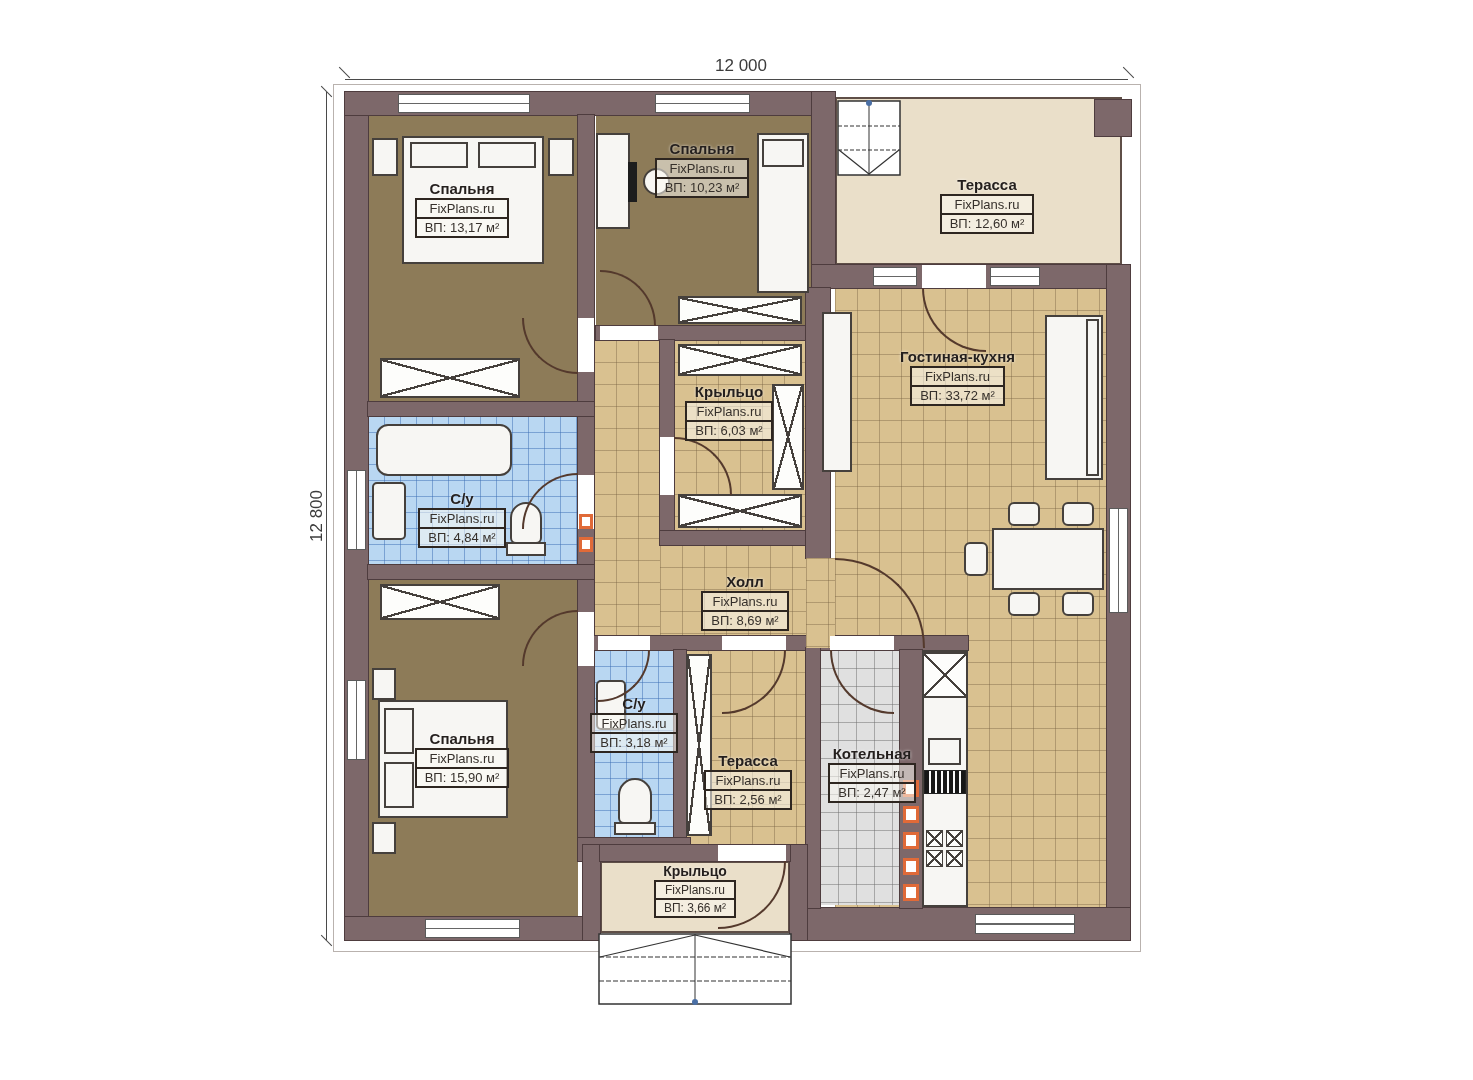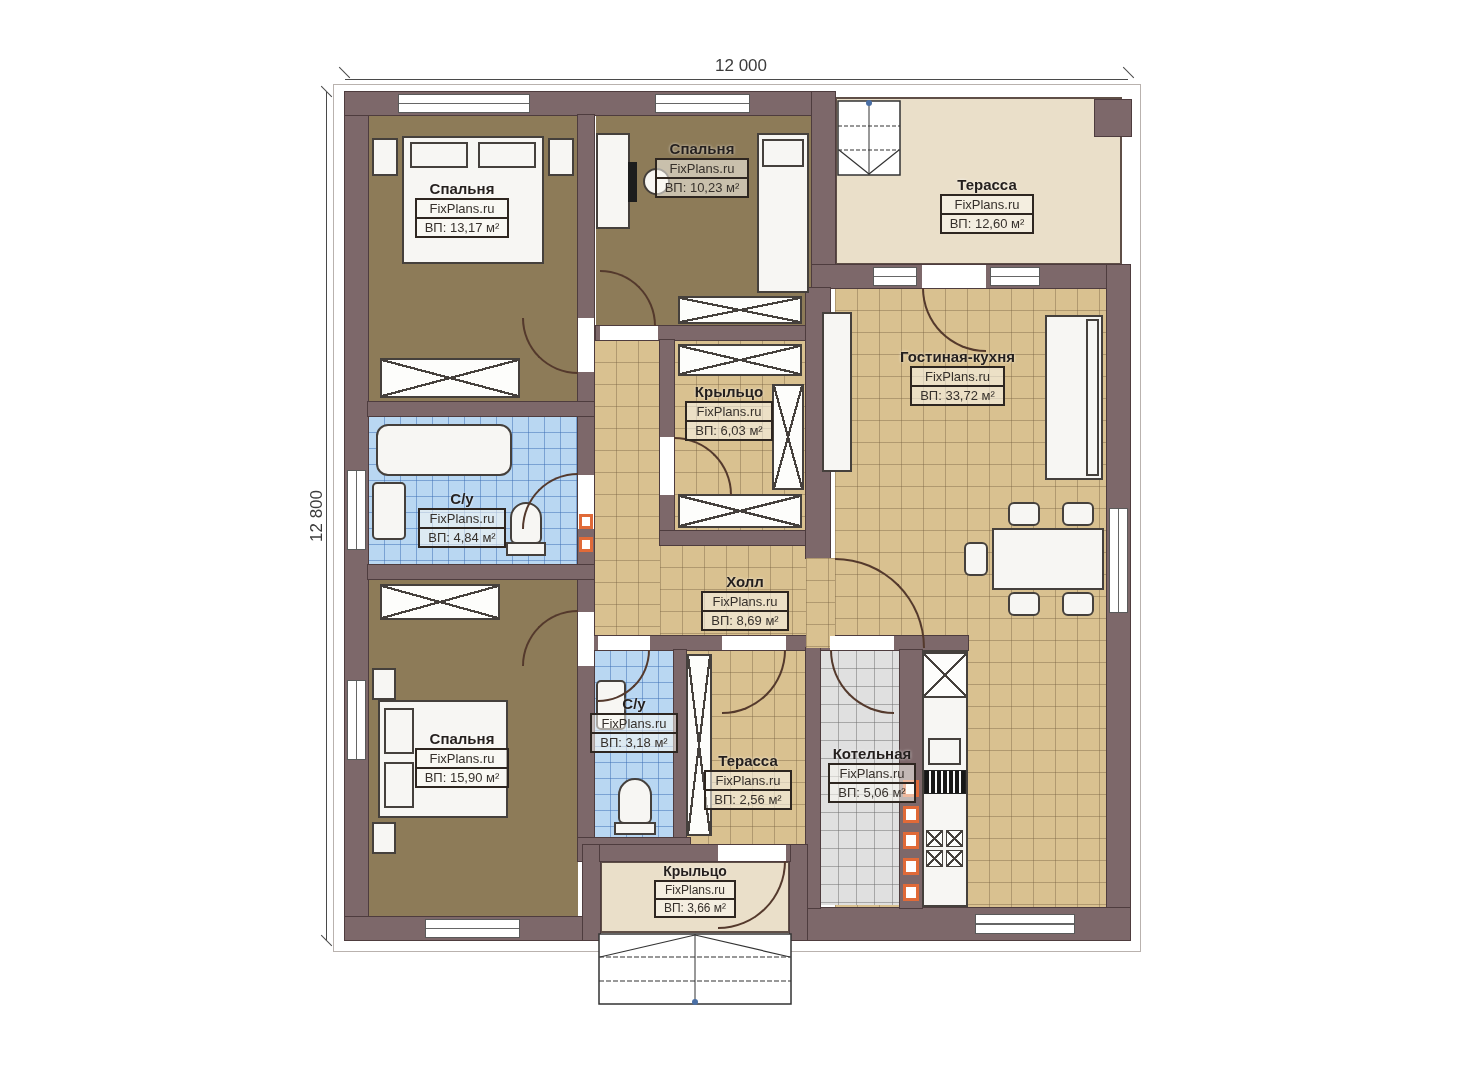--- a/index.html
+++ b/index.html
@@ -301,21 +301,21 @@
     <div class="label-box">
       <div class="wm">FixPlans.ru</div>
       <div class="ar">ВП: 2,56 м²</div>
     </div>
   </div>
 
   <div class="abs room-label" style="left:812px;top:745px;width:120px">
     <div class="room-name">Котельная</div>
     <div class="label-box">
       <div class="wm">FixPlans.ru</div>
-      <div class="ar">ВП: 5,06 м²</div>
+      <div class="ar">ВП: 2,47 м²</div>
     </div>
   </div>
 
   <div class="abs room-label" style="left:625px;top:863px;width:140px;gap:1px">
     <div class="room-name" style="font-size:14px">Крыльцо</div>
     <div class="label-box" style="font-size:12px">
       <div class="wm">FixPlans.ru</div>
       <div class="ar">ВП: 3,66 м²</div>
     </div>
   </div>

